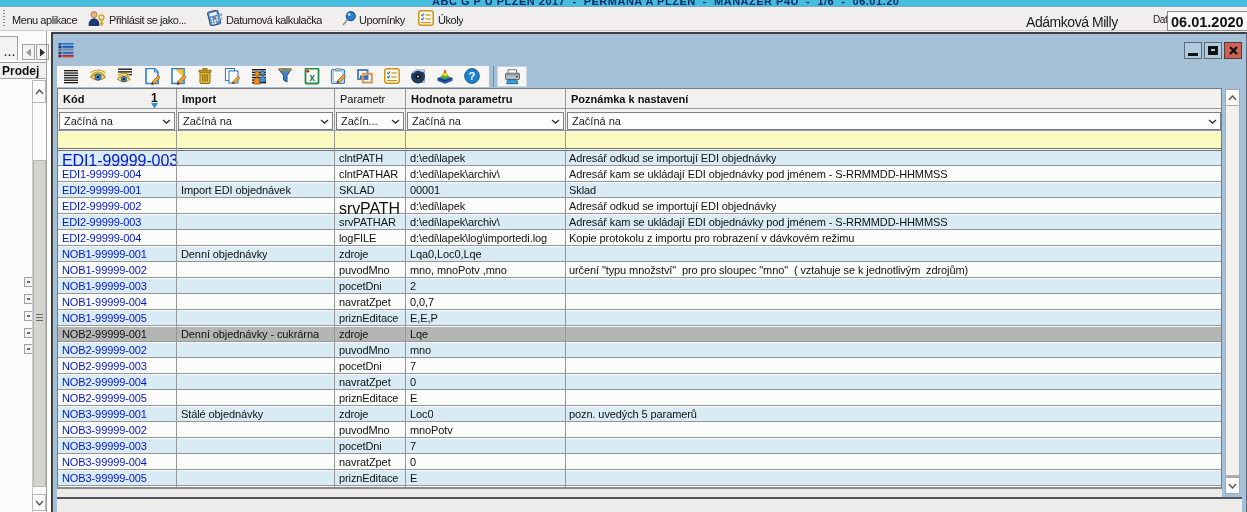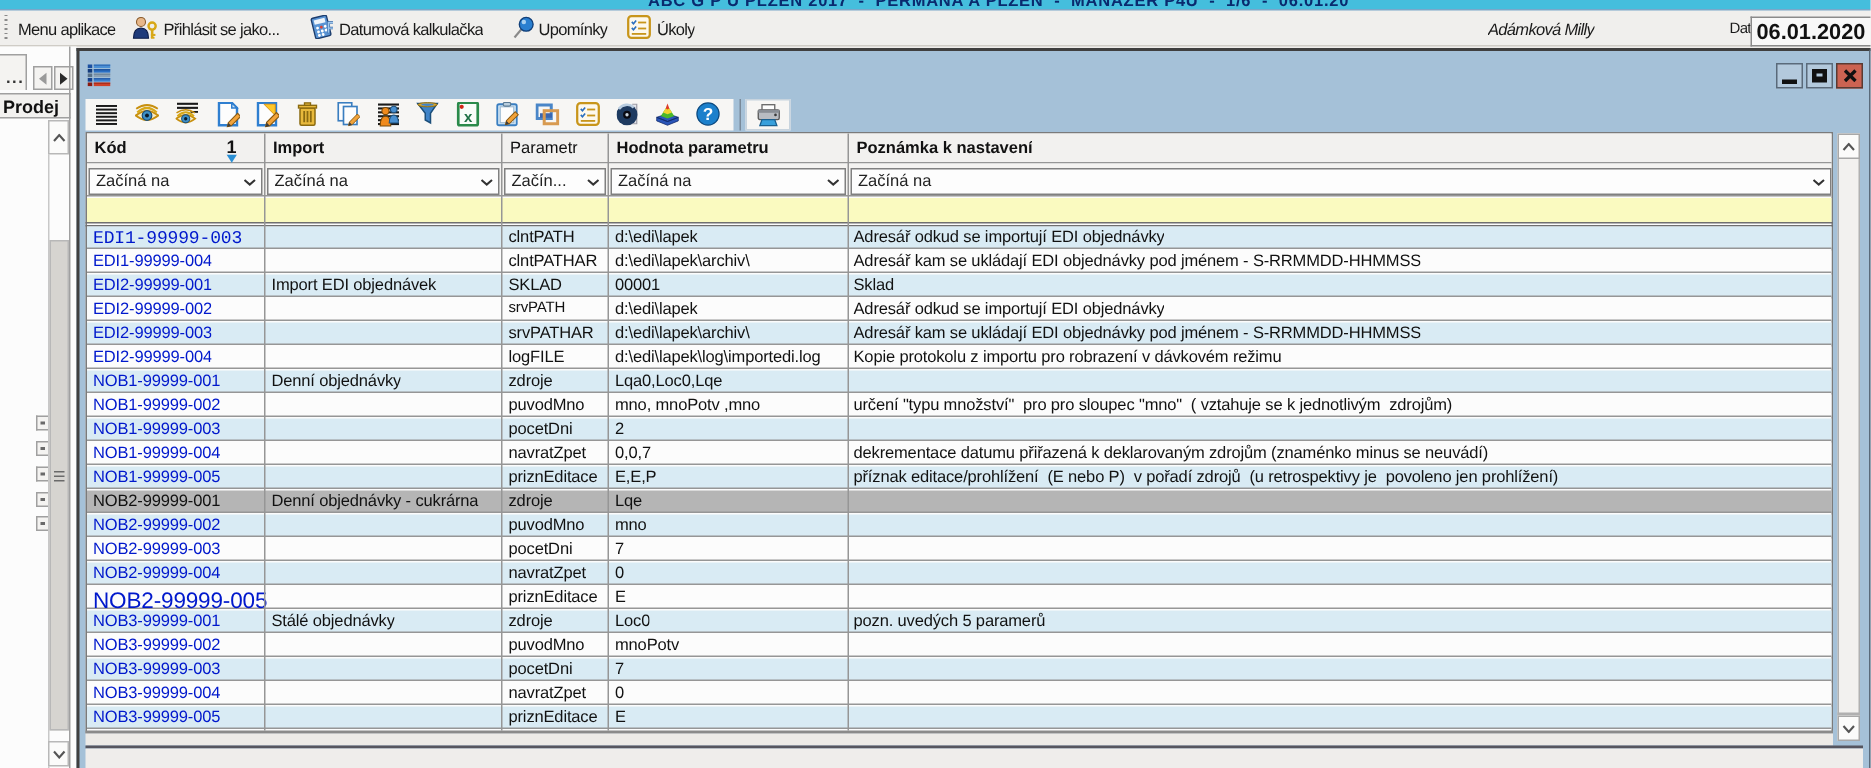--- a/index.html
+++ b/index.html
@@ -56,21 +56,21 @@
       <svg width="16" height="16" viewBox="0 0 16 16" style="">
         <rect x="0.8" y="0.8" width="14.4" height="14.4" rx="2.2" fill="#fdf8ec" stroke="#c8951a" stroke-width="1.5"></rect>
         <path d="M3.2 4.6 l1.1 1.2 l1.8 -2.2" fill="none" stroke="#2a6fc0" stroke-width="1.1"></path>
         <path d="M3.2 8.6 l1.1 1.2 l1.8 -2.2" fill="none" stroke="#2a6fc0" stroke-width="1.1"></path>
         <rect x="7.4" y="4.4" width="5.4" height="1.2" fill="#c8951a"></rect>
         <rect x="7.4" y="8.4" width="5.4" height="1.2" fill="#c8951a"></rect>
         <rect x="3.2" y="12" width="9.6" height="1.2" fill="#c8951a"></rect>
       </svg>
     </div>
 <div class="t" style="left:438px;top:14px;font-size:11px;color:#1a1a1a;letter-spacing:-0.45px;">Úkoly</div>
-<div class="t" style="left:992px;top:14px;font-size:11px;color:#1a1a1a;letter-spacing:-0.45px;font-style:italic;">Adámková Milly</div>
+<div class="t" style="left:1026px;top:14px;font-size:14px;color:#1a1a1a;letter-spacing:-0.45px;">Adámková Milly</div>
 <div class="t" style="left:1128px;top:14px;font-size:10px;color:#1a1a1a;letter-spacing:-0.45px;margin-left:25px;">Datum</div>
 <div class="a" style="left:1167px;top:11px;width:80px;height:20px;background:#f8f8f8;border:1px solid #8a8a8a;border-right:none;"></div>
 <div class="t" style="left:1171px;top:14px;font-size:14.5px;font-weight:bold;color:#111;">06.01.2020</div>
 <div class="a" style="left:0;top:31px;width:51px;height:481px;background:#fcfcfc;"></div>
 <div class="a" style="left:0;top:36px;width:18px;height:24px;background:#f4f3f1;border:1px solid #a0a0a0;border-left:none;border-bottom:none;"></div>
 <div class="t" style="left:4px;top:46px;font-size:11px;font-weight:bold;color:#333;letter-spacing:1px;">...</div>
 <div class="a" style="left:22px;top:44px;width:13px;height:16px;background:#f4f3f1;border:1px solid #a0a0a0;"></div>
 <div class="a" style="left:25px;top:48px;">
       <svg width="7" height="9" viewBox="0 0 7 9" style="">
         <path d="M6 0.5 L1 4.5 L6 8.5 Z" fill="#9a9a9a"></path>
@@ -355,38 +355,38 @@
 <div class="t" style="left:572px;top:115px;font-size:11px;color:#222;max-width:634px;">Začíná na</div>
 <div class="a" style="left:1208px;top:119px;">
       <svg width="9" height="5" viewBox="0 0 9 5" style="">
         <path d="M1 1 L4.5 4 L8 1" fill="none" stroke="#333" stroke-width="1.4"></path>
       </svg>
     </div>
 <div class="a" style="left:58px;top:132px;width:1163px;height:16px;background:#fafac0;"></div>
 <div class="a" style="left:57px;top:148px;width:1165px;height:1px;background:#6f6f6f;"></div>
 <div class="a" style="left:57px;top:150px;width:1165px;height:1px;background:#6f6f6f;"></div>
 <div class="a" style="left:58px;top:151px;width:1163px;height:15px;background:#d9ebf4;border-bottom:1px solid #969696;margin:0;"></div>
-<div class="t" style="left:62px;top:152px;font-size:12px;color:#0018cc;letter-spacing:-0.1px;font-family:Liberation Mono, monospace;">EDI1-99999-003</div>
+<div class="t" style="left:62px;top:152px;font-size:16px;color:#0018cc;letter-spacing:-0.1px;">EDI1-99999-003</div>
 <div class="t" style="left:339px;top:152px;font-size:11px;color:#111;letter-spacing:-0.1px;max-width:63px;">clntPATH</div>
 <div class="t" style="left:410px;top:152px;font-size:11px;color:#111;letter-spacing:-0.1px;max-width:152px;">d:\edi\lapek</div>
 <div class="t" style="left:569px;top:152px;font-size:11px;color:#111;letter-spacing:-0.1px;max-width:649px;">Adresář odkud se importují EDI objednávky</div>
 <div class="a" style="left:58px;top:167px;width:1163px;height:15px;background:#fcfcfc;border-bottom:1px solid #969696;margin:0;"></div>
 <div class="t" style="left:62px;top:168px;font-size:11px;color:#0018cc;letter-spacing:-0.1px;">EDI1-99999-004</div>
 <div class="t" style="left:339px;top:168px;font-size:11px;color:#111;letter-spacing:-0.1px;max-width:63px;">clntPATHAR</div>
 <div class="t" style="left:410px;top:168px;font-size:11px;color:#111;letter-spacing:-0.1px;max-width:152px;">d:\edi\lapek\archiv\</div>
 <div class="t" style="left:569px;top:168px;font-size:11px;color:#111;letter-spacing:-0.1px;max-width:649px;">Adresář kam se ukládají EDI objednávky pod jménem - S-RRMMDD-HHMMSS</div>
 <div class="a" style="left:58px;top:183px;width:1163px;height:15px;background:#d9ebf4;border-bottom:1px solid #969696;margin:0;"></div>
 <div class="t" style="left:62px;top:184px;font-size:11px;color:#0018cc;letter-spacing:-0.1px;">EDI2-99999-001</div>
 <div class="t" style="left:181px;top:184px;font-size:11px;color:#111;letter-spacing:-0.1px;max-width:150px;">Import EDI objednávek</div>
 <div class="t" style="left:339px;top:184px;font-size:11px;color:#111;letter-spacing:-0.1px;max-width:63px;">SKLAD</div>
 <div class="t" style="left:410px;top:184px;font-size:11px;color:#111;letter-spacing:-0.1px;max-width:152px;">00001</div>
 <div class="t" style="left:569px;top:184px;font-size:11px;color:#111;letter-spacing:-0.1px;max-width:649px;">Sklad</div>
 <div class="a" style="left:58px;top:199px;width:1163px;height:15px;background:#fcfcfc;border-bottom:1px solid #969696;margin:0;"></div>
 <div class="t" style="left:62px;top:200px;font-size:11px;color:#0018cc;letter-spacing:-0.1px;">EDI2-99999-002</div>
-<div class="t" style="left:339px;top:200px;font-size:10px;color:#111;letter-spacing:-0.1px;max-width:63px;">srvPATH</div>
+<div class="t" style="left:339px;top:200px;font-size:16px;color:#111;letter-spacing:-0.1px;max-width:63px;">srvPATH</div>
 <div class="t" style="left:410px;top:200px;font-size:11px;color:#111;letter-spacing:-0.1px;max-width:152px;">d:\edi\lapek</div>
 <div class="t" style="left:569px;top:200px;font-size:11px;color:#111;letter-spacing:-0.1px;max-width:649px;">Adresář odkud se importují EDI objednávky</div>
 <div class="a" style="left:58px;top:215px;width:1163px;height:15px;background:#d9ebf4;border-bottom:1px solid #969696;margin:0;"></div>
 <div class="t" style="left:62px;top:216px;font-size:11px;color:#0018cc;letter-spacing:-0.1px;">EDI2-99999-003</div>
 <div class="t" style="left:339px;top:216px;font-size:11px;color:#111;letter-spacing:-0.1px;max-width:63px;">srvPATHAR</div>
 <div class="t" style="left:410px;top:216px;font-size:11px;color:#111;letter-spacing:-0.1px;max-width:152px;">d:\edi\lapek\archiv\</div>
 <div class="t" style="left:569px;top:216px;font-size:11px;color:#111;letter-spacing:-0.1px;max-width:649px;">Adresář kam se ukládají EDI objednávky pod jménem - S-RRMMDD-HHMMSS</div>
 <div class="a" style="left:58px;top:231px;width:1163px;height:15px;background:#fcfcfc;border-bottom:1px solid #969696;margin:0;"></div>
 <div class="t" style="left:62px;top:232px;font-size:11px;color:#0018cc;letter-spacing:-0.1px;">EDI2-99999-004</div>
 <div class="t" style="left:339px;top:232px;font-size:11px;color:#111;letter-spacing:-0.1px;max-width:63px;">logFILE</div>
@@ -403,45 +403,43 @@
 <div class="t" style="left:410px;top:264px;font-size:11px;color:#111;letter-spacing:-0.1px;max-width:152px;">mno, mnoPotv ,mno</div>
 <div class="t" style="left:569px;top:264px;font-size:11px;color:#111;letter-spacing:-0.1px;max-width:649px;">určení "typu množství"  pro pro sloupec "mno"  ( vztahuje se k jednotlivým  zdrojům)</div>
 <div class="a" style="left:58px;top:279px;width:1163px;height:15px;background:#d9ebf4;border-bottom:1px solid #969696;margin:0;"></div>
 <div class="t" style="left:62px;top:280px;font-size:11px;color:#0018cc;letter-spacing:-0.1px;">NOB1-99999-003</div>
 <div class="t" style="left:339px;top:280px;font-size:11px;color:#111;letter-spacing:-0.1px;max-width:63px;">pocetDni</div>
 <div class="t" style="left:410px;top:280px;font-size:11px;color:#111;letter-spacing:-0.1px;max-width:152px;">2</div>
 <div class="a" style="left:58px;top:295px;width:1163px;height:15px;background:#fcfcfc;border-bottom:1px solid #969696;margin:0;"></div>
 <div class="t" style="left:62px;top:296px;font-size:11px;color:#0018cc;letter-spacing:-0.1px;">NOB1-99999-004</div>
 <div class="t" style="left:339px;top:296px;font-size:11px;color:#111;letter-spacing:-0.1px;max-width:63px;">navratZpet</div>
 <div class="t" style="left:410px;top:296px;font-size:11px;color:#111;letter-spacing:-0.1px;max-width:152px;">0,0,7</div>
-<div class="t" style="left:569px;top:296px;font-size:11px;color:#111;letter-spacing:-0.1px;max-width:649px;">dekrementace datumu přiřazená k deklarovaným zdrojům (znaménko minus se neuvádí)</div>
 <div class="a" style="left:58px;top:311px;width:1163px;height:15px;background:#d9ebf4;border-bottom:1px solid #969696;margin:0;"></div>
 <div class="t" style="left:62px;top:312px;font-size:11px;color:#0018cc;letter-spacing:-0.1px;">NOB1-99999-005</div>
 <div class="t" style="left:339px;top:312px;font-size:11px;color:#111;letter-spacing:-0.1px;max-width:63px;">priznEditace</div>
 <div class="t" style="left:410px;top:312px;font-size:11px;color:#111;letter-spacing:-0.1px;max-width:152px;">E,E,P</div>
-<div class="t" style="left:569px;top:312px;font-size:11px;color:#111;letter-spacing:-0.1px;max-width:649px;">příznak editace/prohlížení  (E nebo P)  v pořadí zdrojů  (u retrospektivy je  povoleno jen prohlížení)</div>
 <div class="a" style="left:58px;top:327px;width:1163px;height:15px;background:#b5b5b5;border-bottom:1px solid #969696;margin:0;"></div>
 <div class="t" style="left:62px;top:328px;font-size:11px;color:#111;letter-spacing:-0.1px;">NOB2-99999-001</div>
 <div class="t" style="left:181px;top:328px;font-size:11px;color:#111;letter-spacing:-0.1px;max-width:150px;">Denní objednávky - cukrárna</div>
 <div class="t" style="left:339px;top:328px;font-size:11px;color:#111;letter-spacing:-0.1px;max-width:63px;">zdroje</div>
 <div class="t" style="left:410px;top:328px;font-size:11px;color:#111;letter-spacing:-0.1px;max-width:152px;">Lqe</div>
 <div class="a" style="left:58px;top:343px;width:1163px;height:15px;background:#d9ebf4;border-bottom:1px solid #969696;margin:0;"></div>
 <div class="t" style="left:62px;top:344px;font-size:11px;color:#0018cc;letter-spacing:-0.1px;">NOB2-99999-002</div>
 <div class="t" style="left:339px;top:344px;font-size:11px;color:#111;letter-spacing:-0.1px;max-width:63px;">puvodMno</div>
 <div class="t" style="left:410px;top:344px;font-size:11px;color:#111;letter-spacing:-0.1px;max-width:152px;">mno</div>
 <div class="a" style="left:58px;top:359px;width:1163px;height:15px;background:#fcfcfc;border-bottom:1px solid #969696;margin:0;"></div>
 <div class="t" style="left:62px;top:360px;font-size:11px;color:#0018cc;letter-spacing:-0.1px;">NOB2-99999-003</div>
 <div class="t" style="left:339px;top:360px;font-size:11px;color:#111;letter-spacing:-0.1px;max-width:63px;">pocetDni</div>
 <div class="t" style="left:410px;top:360px;font-size:11px;color:#111;letter-spacing:-0.1px;max-width:152px;">7</div>
 <div class="a" style="left:58px;top:375px;width:1163px;height:15px;background:#d9ebf4;border-bottom:1px solid #969696;margin:0;"></div>
 <div class="t" style="left:62px;top:376px;font-size:11px;color:#0018cc;letter-spacing:-0.1px;">NOB2-99999-004</div>
 <div class="t" style="left:339px;top:376px;font-size:11px;color:#111;letter-spacing:-0.1px;max-width:63px;">navratZpet</div>
 <div class="t" style="left:410px;top:376px;font-size:11px;color:#111;letter-spacing:-0.1px;max-width:152px;">0</div>
 <div class="a" style="left:58px;top:391px;width:1163px;height:15px;background:#fcfcfc;border-bottom:1px solid #969696;margin:0;"></div>
-<div class="t" style="left:62px;top:392px;font-size:15px;color:#0018cc;letter-spacing:-0.1px;">NOB2-99999-005</div>
+<div class="t" style="left:62px;top:392px;font-size:11px;color:#0018cc;letter-spacing:-0.1px;">NOB2-99999-005</div>
 <div class="t" style="left:339px;top:392px;font-size:11px;color:#111;letter-spacing:-0.1px;max-width:63px;">priznEditace</div>
 <div class="t" style="left:410px;top:392px;font-size:11px;color:#111;letter-spacing:-0.1px;max-width:152px;">E</div>
 <div class="a" style="left:58px;top:407px;width:1163px;height:15px;background:#d9ebf4;border-bottom:1px solid #969696;margin:0;"></div>
 <div class="t" style="left:62px;top:408px;font-size:11px;color:#0018cc;letter-spacing:-0.1px;">NOB3-99999-001</div>
 <div class="t" style="left:181px;top:408px;font-size:11px;color:#111;letter-spacing:-0.1px;max-width:150px;">Stálé objednávky</div>
 <div class="t" style="left:339px;top:408px;font-size:11px;color:#111;letter-spacing:-0.1px;max-width:63px;">zdroje</div>
 <div class="t" style="left:410px;top:408px;font-size:11px;color:#111;letter-spacing:-0.1px;max-width:152px;">Loc0</div>
 <div class="t" style="left:569px;top:408px;font-size:11px;color:#111;letter-spacing:-0.1px;max-width:649px;">pozn. uvedých 5 paramerů</div>
 <div class="a" style="left:58px;top:423px;width:1163px;height:15px;background:#fcfcfc;border-bottom:1px solid #969696;margin:0;"></div>
 <div class="t" style="left:62px;top:424px;font-size:11px;color:#0018cc;letter-spacing:-0.1px;">NOB3-99999-002</div>

